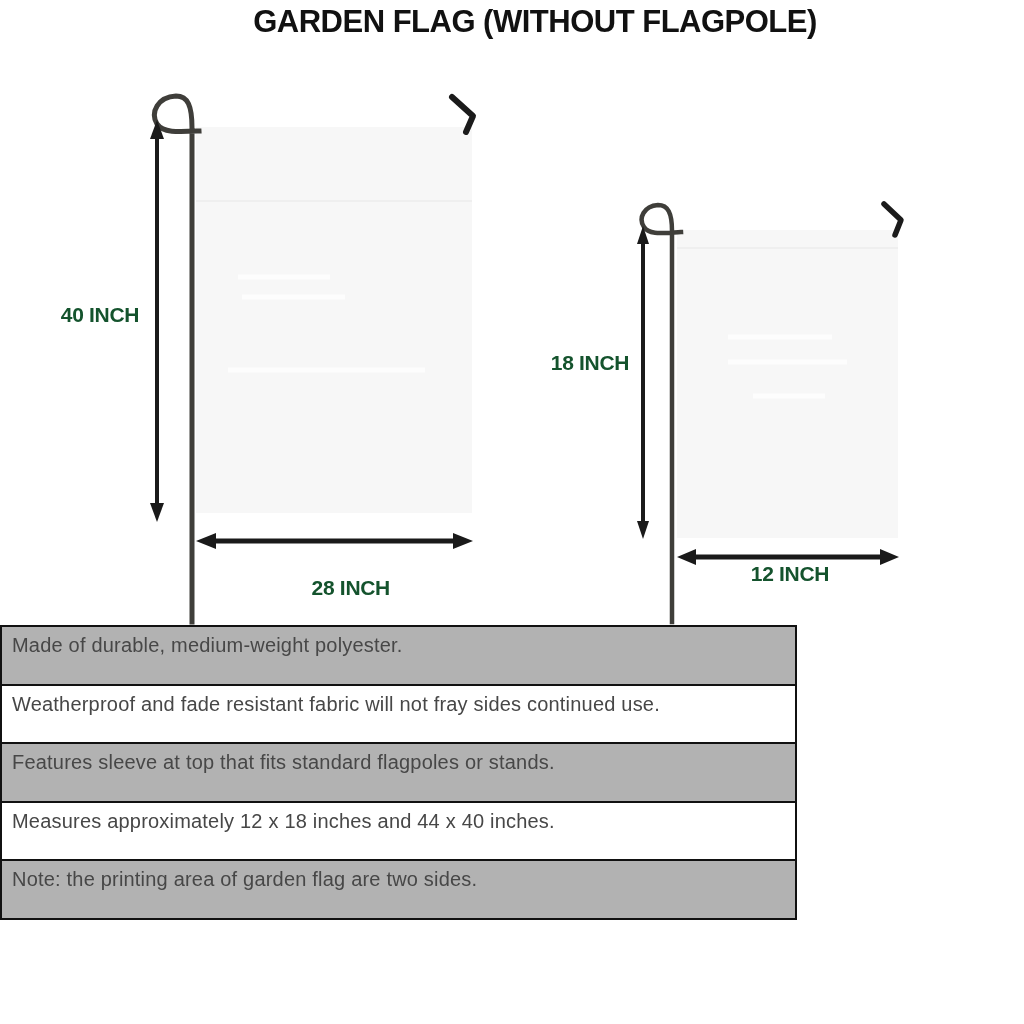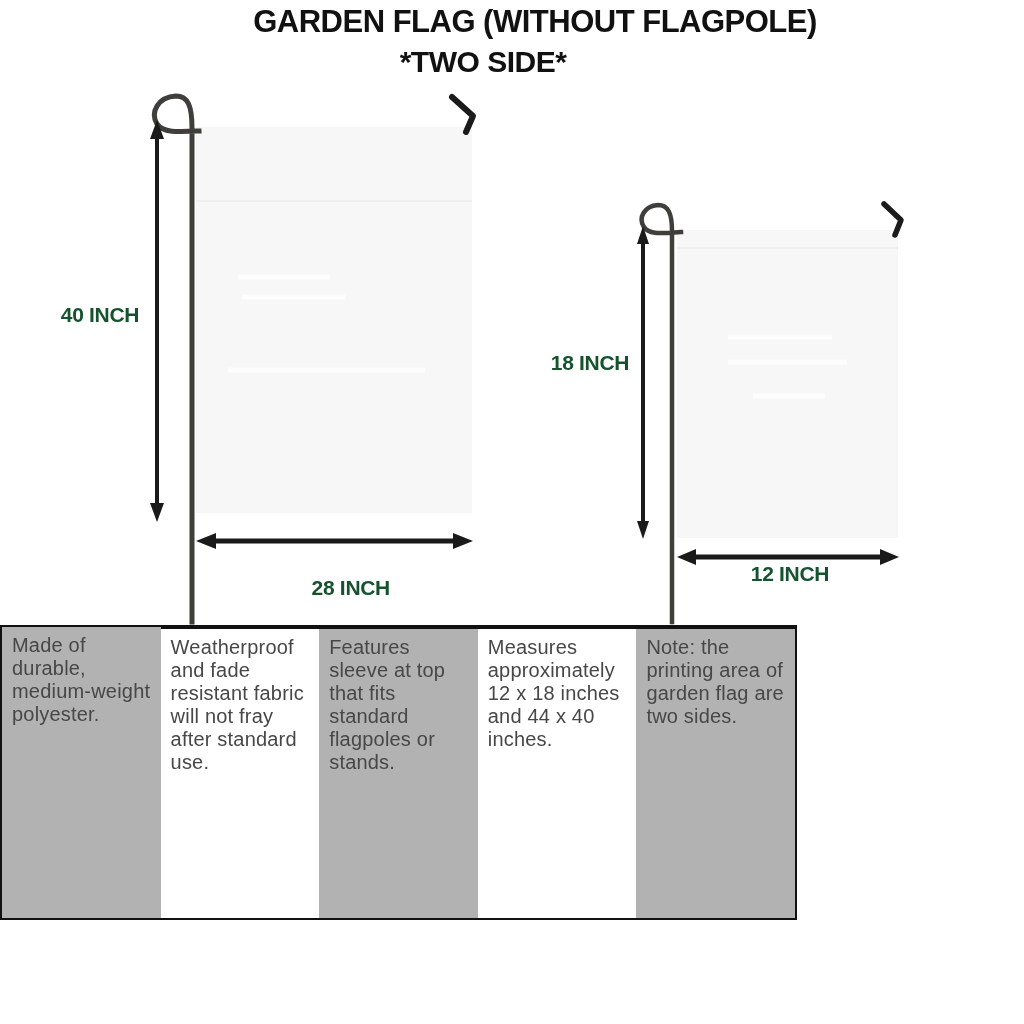--- a/index.html
+++ b/index.html
@@ -20,37 +20,36 @@
     position:absolute;font-size:21px;font-weight:700;color:#14532d;
     text-align:center;letter-spacing:-0.3px;white-space:nowrap;
   }
   .lbl-40{left:52px;top:303px;width:96px;}
   .lbl-28{left:270px;top:576px;width:120px;text-align:right;}
   .lbl-18{left:542px;top:351px;width:96px;}
   .lbl-12{left:728px;top:562px;width:124px;}
   .feature-table{
     position:absolute;left:0;top:625px;width:797px;height:295px;
     border:2px solid #111;box-sizing:border-box;
-    display:flex;
+    display:flex;flex-direction:column;
   }
   .feature-row{
     flex:1;box-sizing:border-box;padding:7px 10px 0 10px;
     font-size:20px;color:#474747;letter-spacing:0.2px;
   }
   .feature-row + .feature-row{border-top:2px solid #111;}
   .row-gray{background:#b2b2b2;}
   .row-white{background:#ffffff;}
 </style>
 </head>
 <body>
 
 <div class="canvas">
 
   <div class="title-line1">GARDEN FLAG (WITHOUT FLAGPOLE)</div>
-  <div class="title-line2">*TWO SIDE*</div>
 
   <svg class="svg-layer" width="1024" height="1024" viewBox="0 0 1024 1024">
 
     <g>
 
       <rect x="196" y="127" width="276" height="386" fill="#f7f7f7"></rect>
       <line x1="196" y1="201" x2="472" y2="201" stroke="#efefef" stroke-width="2"></line>
 
       <g stroke="#fdfdfd" stroke-width="5">
         <line x1="238" y1="277" x2="330" y2="277"></line>
@@ -103,19 +102,19 @@
     </g>
   </svg>
 
   <div class="dim-label lbl-40">40 INCH</div>
   <div class="dim-label lbl-28">28 INCH</div>
   <div class="dim-label lbl-18">18 INCH</div>
   <div class="dim-label lbl-12">12 INCH</div>
 
   <div class="feature-table">
     <div class="feature-row row-gray">Made of durable, medium-weight polyester.</div>
-    <div class="feature-row row-white">Weatherproof and fade resistant fabric will not fray after standard use.</div>
+    <div class="feature-row row-white">Weatherproof and fade resistant fabric will not fray sides continued use.</div>
     <div class="feature-row row-gray">Features sleeve at top that fits standard flagpoles or stands.</div>
     <div class="feature-row row-white">Measures approximately 12 x 18 inches and 44 x 40 inches.</div>
     <div class="feature-row row-gray">Note: the printing area of garden flag are two sides.</div>
   </div>
 
 </div>
 
 </body></html>

